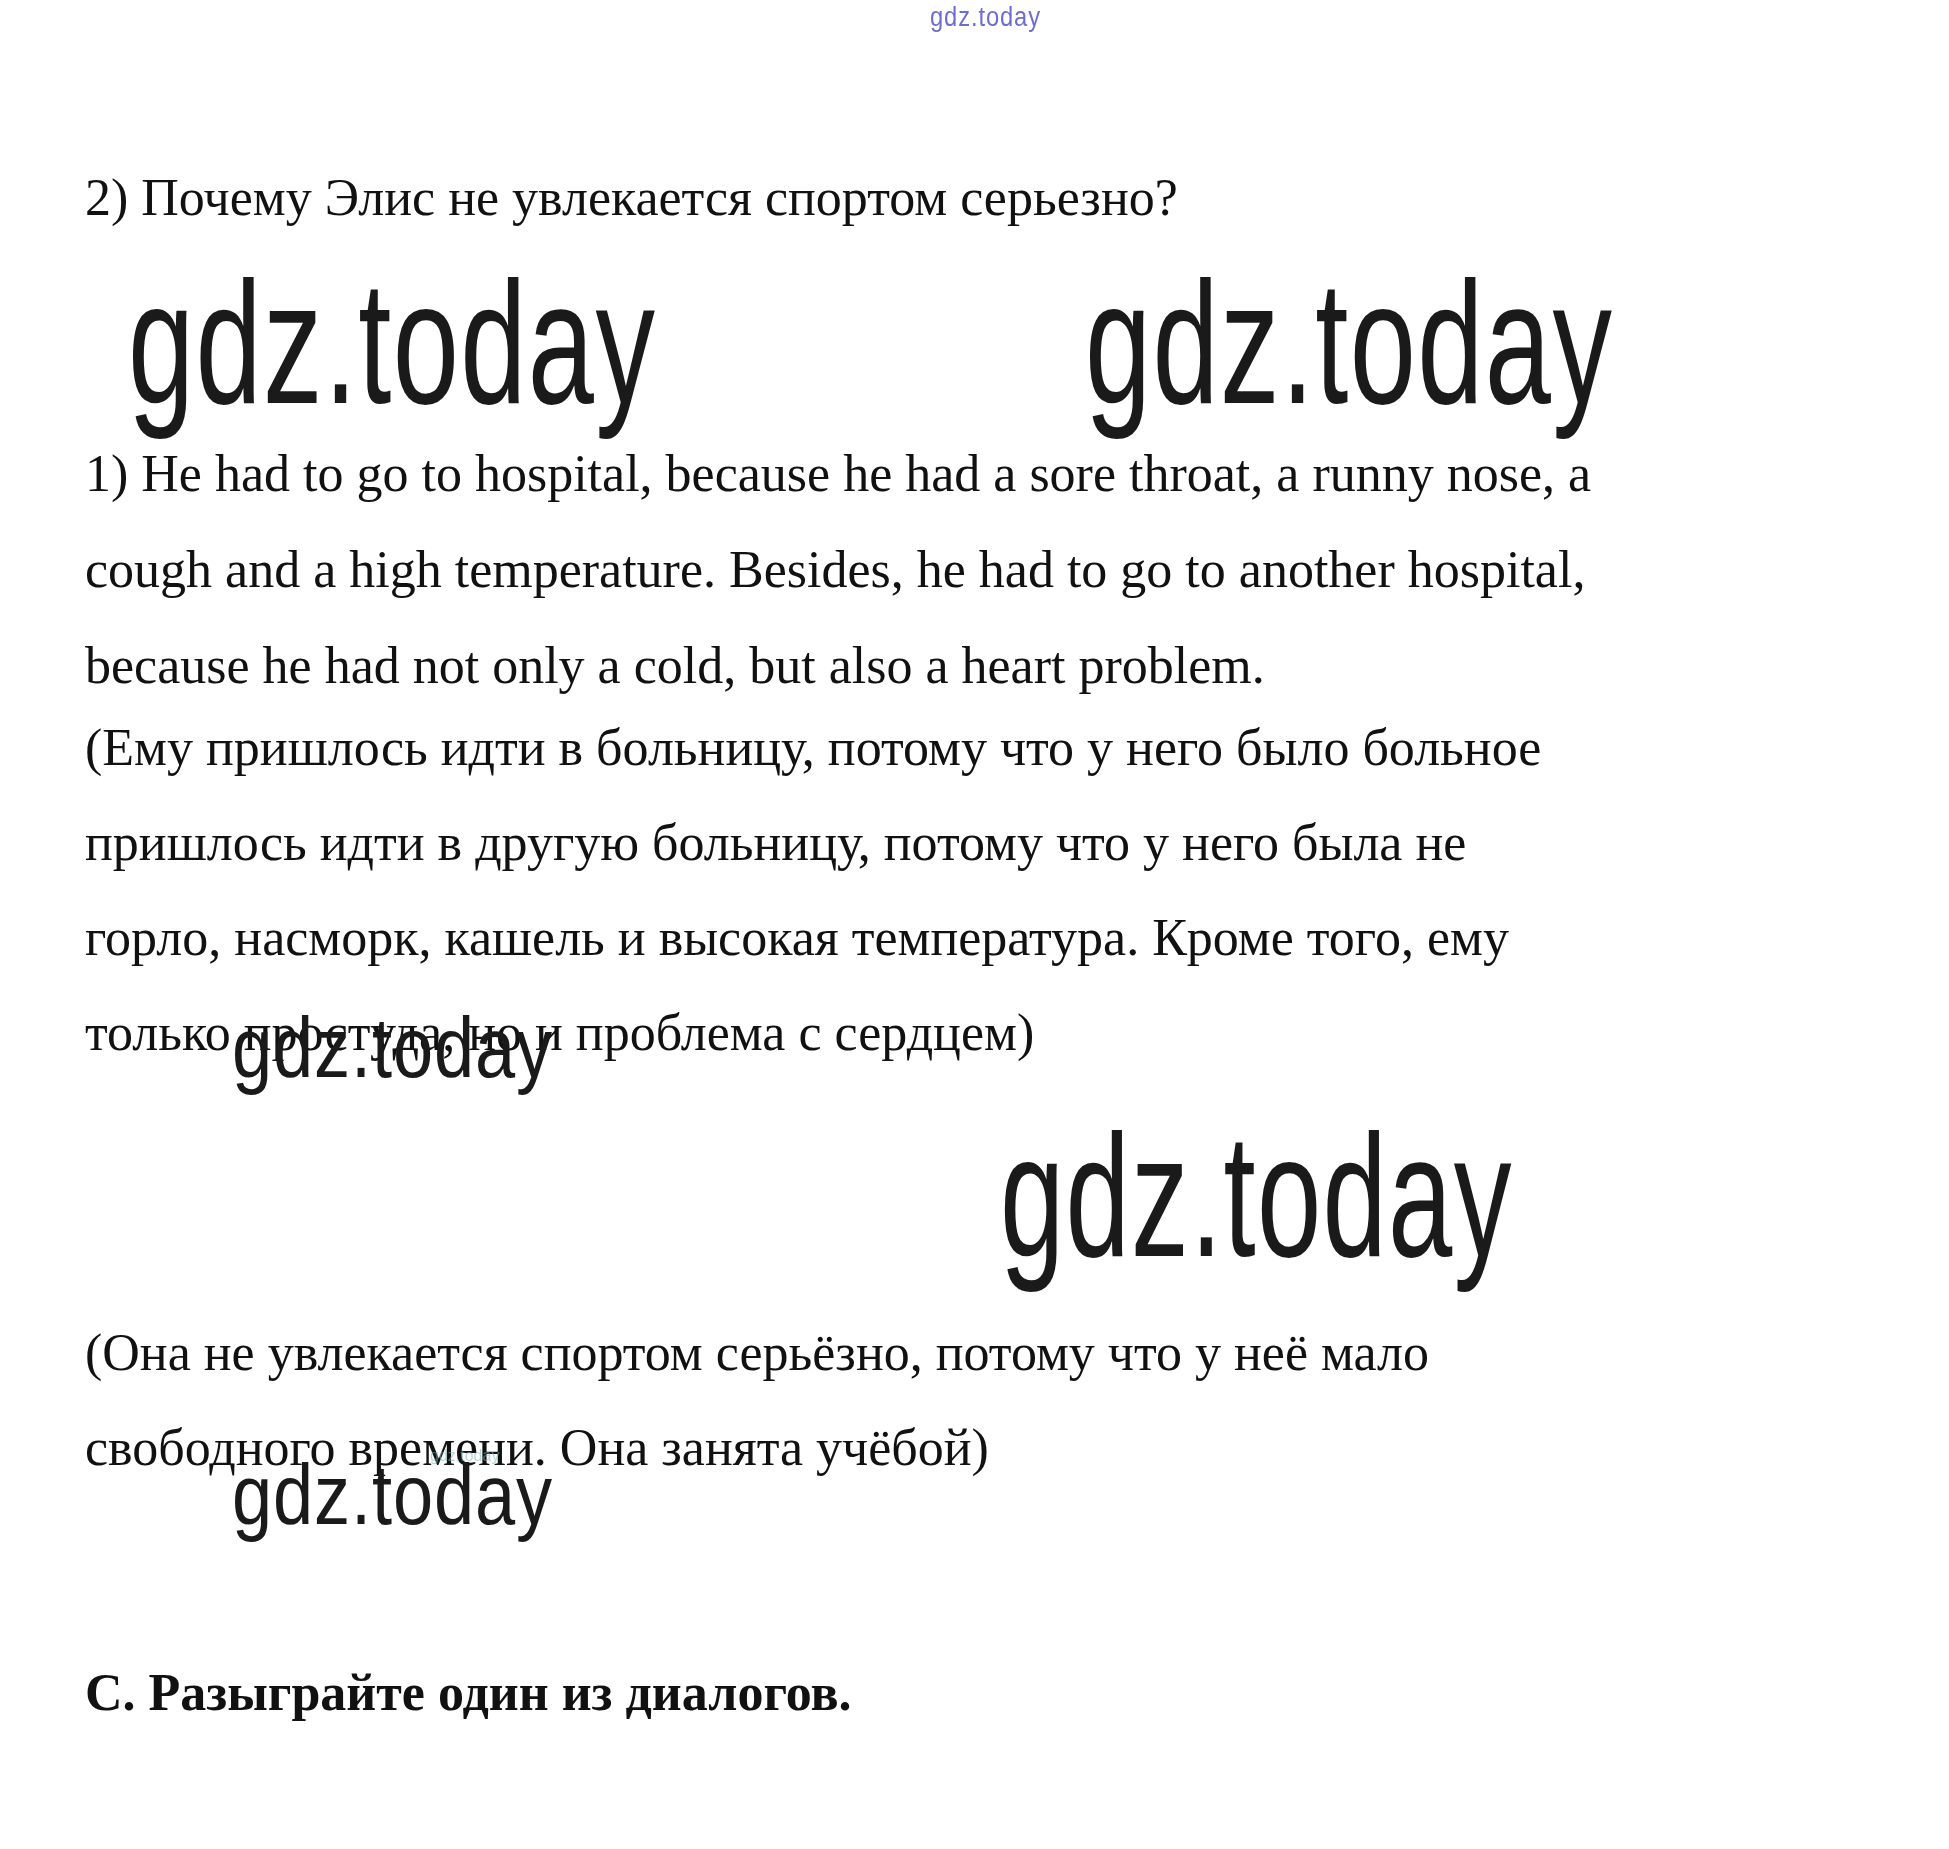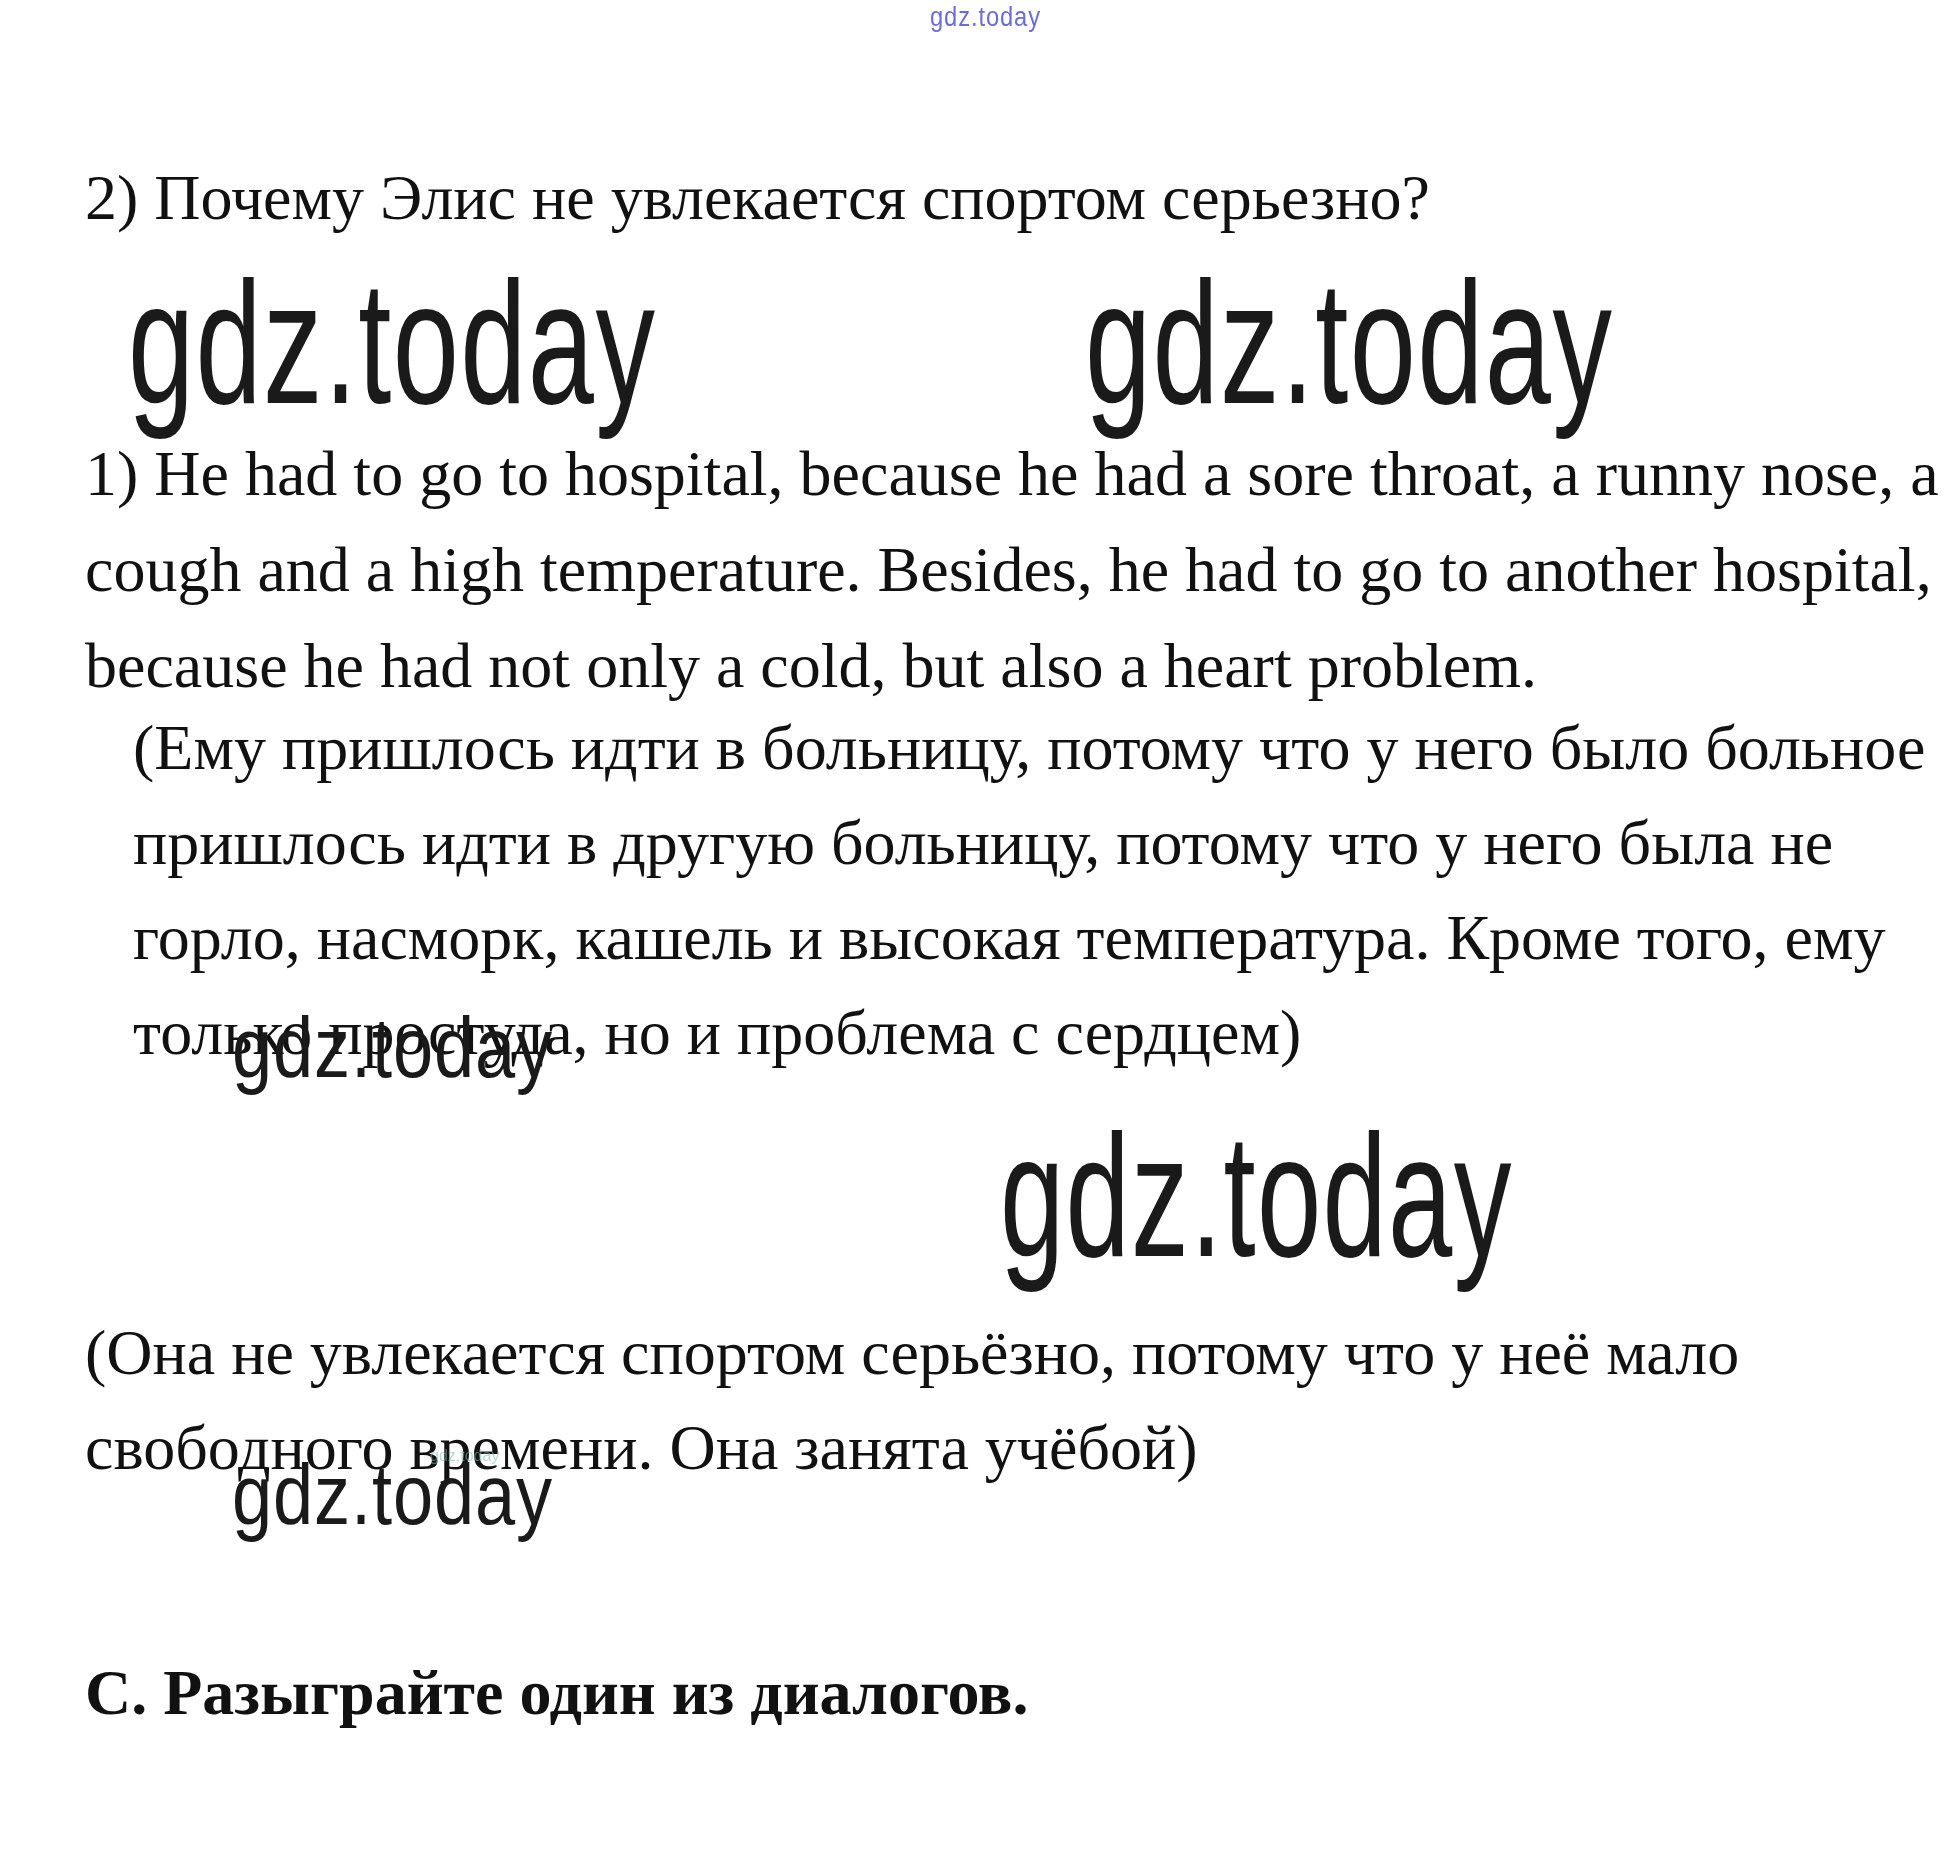--- a/index.html
+++ b/index.html
@@ -9,30 +9,30 @@
     height: 1777px;
     background: #ffffff;
     overflow: hidden;
     font-family: "Liberation Serif", serif;
     color: #111111;
   }
   
   .textblock {
     position: absolute;
     left: 85px;
-    font-size: 64px;
+    font-size: 52px;
     line-height: 95px;
     white-space: nowrap;
     color: #111111;
   }
   .textblock .line { height: 95px; }
   .question { top: 150px; }
   .answer1-en { top: 426px; line-height: 96px; }
   .answer1-en .line { height: 96px; }
-  .answer1-ru { top: 700px; margin-left: 48px; }
+  .answer1-ru { top: 700px; }
   .answer2-en { top: 1095px; }
   .answer2-ru { top: 1305px; }
   .section-c {
     top: 1645px;
     font-weight: bold;
   }
   
   .wm {
     position: absolute;
     font-family: "Liberation Sans", sans-serif;

